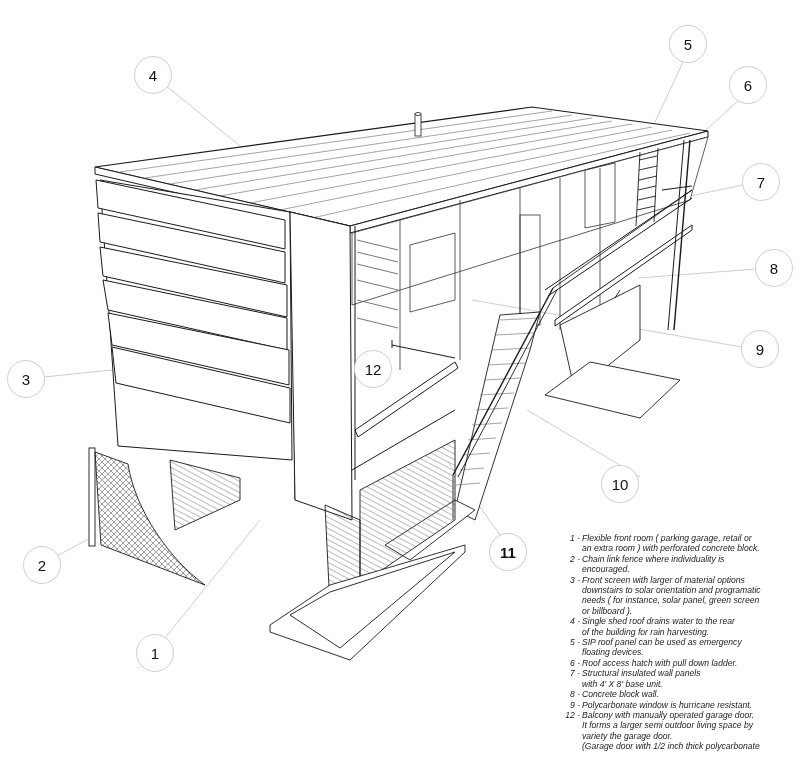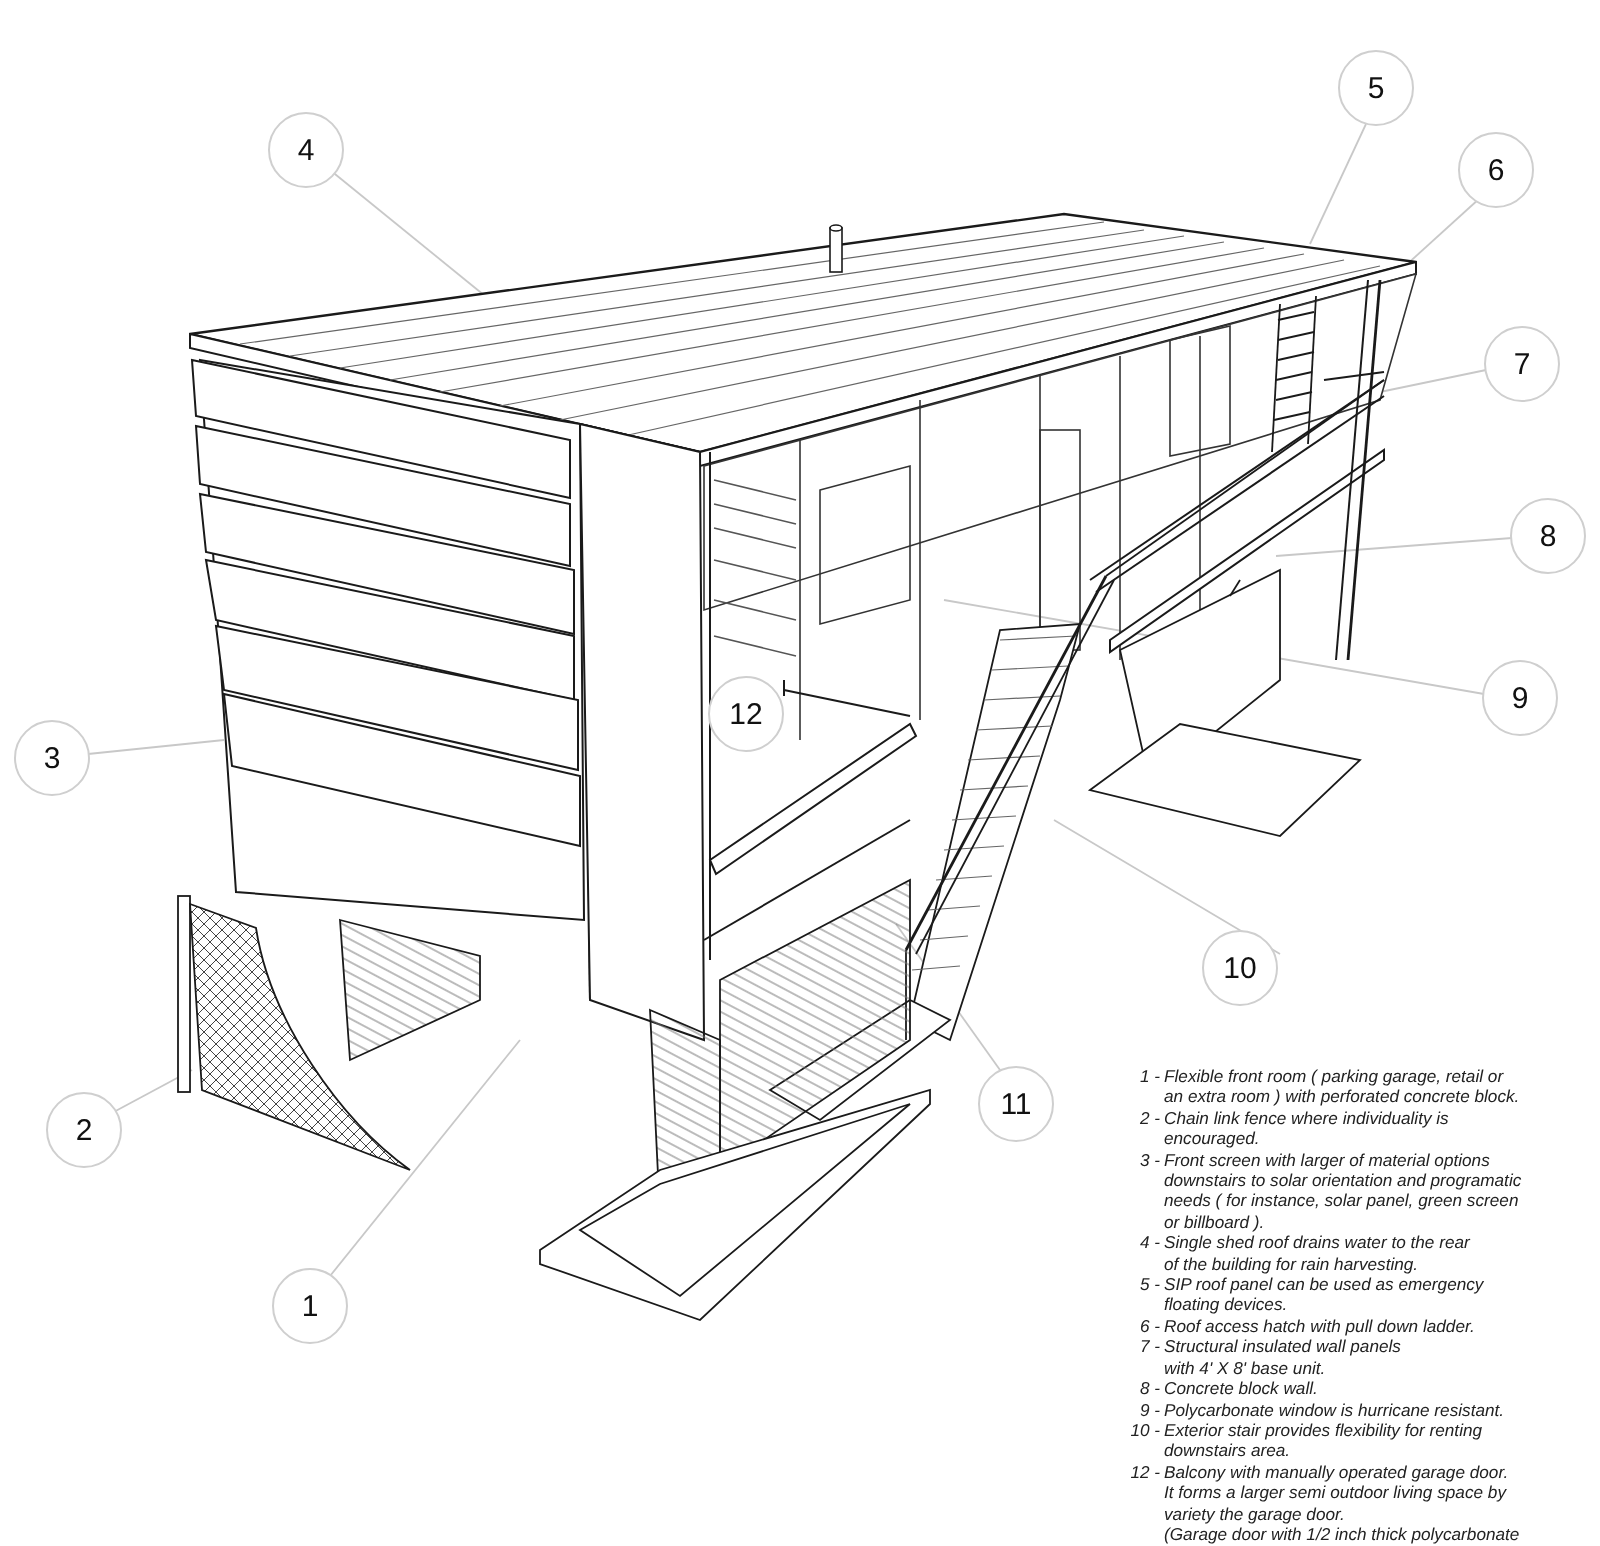--- a/index.html
+++ b/index.html
@@ -191,24 +191,24 @@
   </div>
 <div class="callout" style="left:774px;top:268px;">
     <span>8</span>
   </div>
 <div class="callout" style="left:760px;top:349px;">
     <span>9</span>
   </div>
 <div class="callout" style="left:620px;top:484px;">
     <span>10</span>
   </div>
-<div class="callout" style="left:508px;top:552px;">
+<div class="callout" style="left:508px;top:552px;font-weight:bold;">
     <span>11</span>
   </div>
-<div class="callout" style="left:373px;top:357px;">
+<div class="callout" style="left:373px;top:369px;">
     <span>12</span>
   </div>
 
 <div class="legend">
   <div class="legend-item">
     <span class="legend-num">1 -</span>
     <span class="legend-text">
         <span class="legend-line">Flexible front room ( parking garage, retail or</span>
         <span class="legend-line">an extra room ) with perforated concrete block.</span>
       </span>
@@ -262,27 +262,20 @@
         <span class="legend-line">Concrete block wall.</span>
       </span>
   </div>
   <div class="legend-item">
     <span class="legend-num">9 -</span>
     <span class="legend-text">
         <span class="legend-line">Polycarbonate window is hurricane resistant.</span>
       </span>
   </div>
   <div class="legend-item">
-    <span class="legend-num">10 -</span>
-    <span class="legend-text">
-        <span class="legend-line">Exterior stair provides flexibility for renting</span>
-        <span class="legend-line">downstairs area.</span>
-      </span>
-  </div>
-  <div class="legend-item">
     <span class="legend-num">12 -</span>
     <span class="legend-text">
         <span class="legend-line">Balcony with manually operated garage door.</span>
         <span class="legend-line">It forms a larger semi outdoor living space by</span>
         <span class="legend-line">variety the garage door.</span>
         <span class="legend-line">(Garage door with 1/2 inch thick polycarbonate</span>
       </span>
   </div>
 </div>
 

